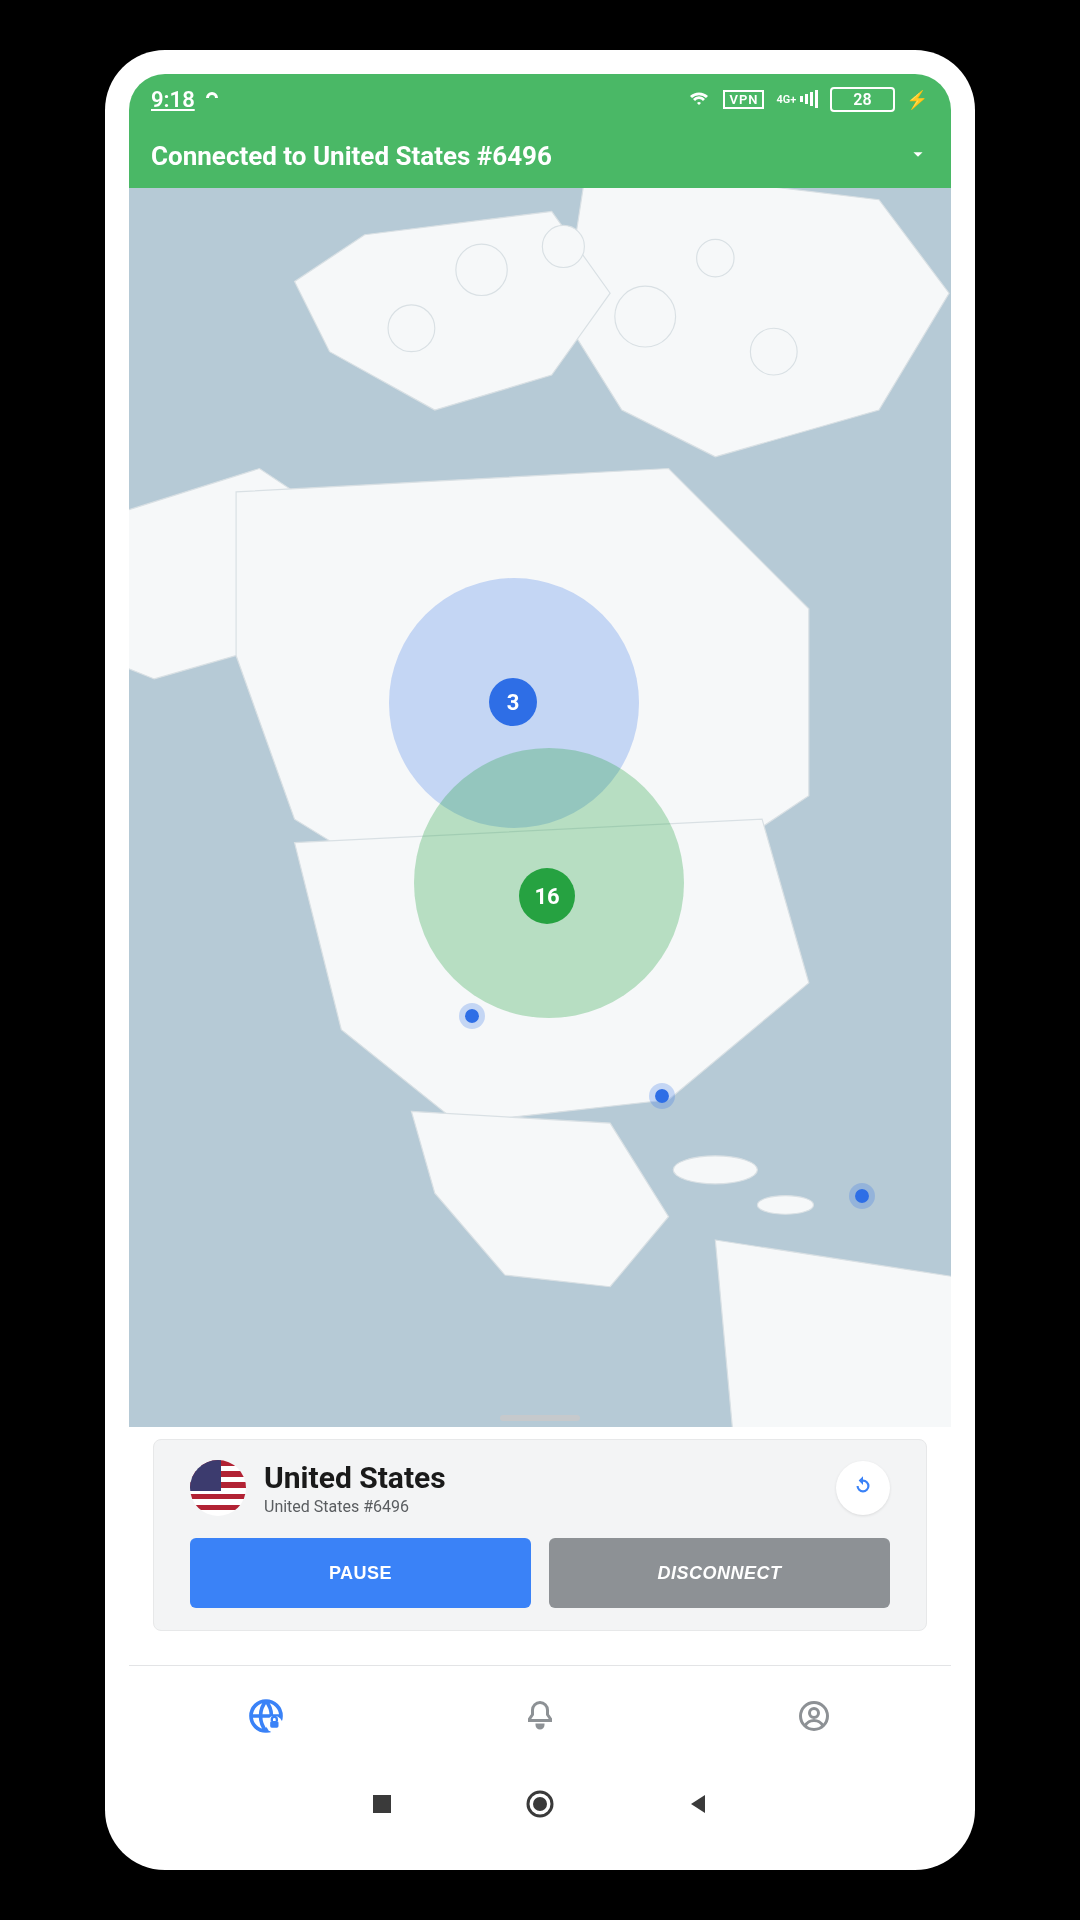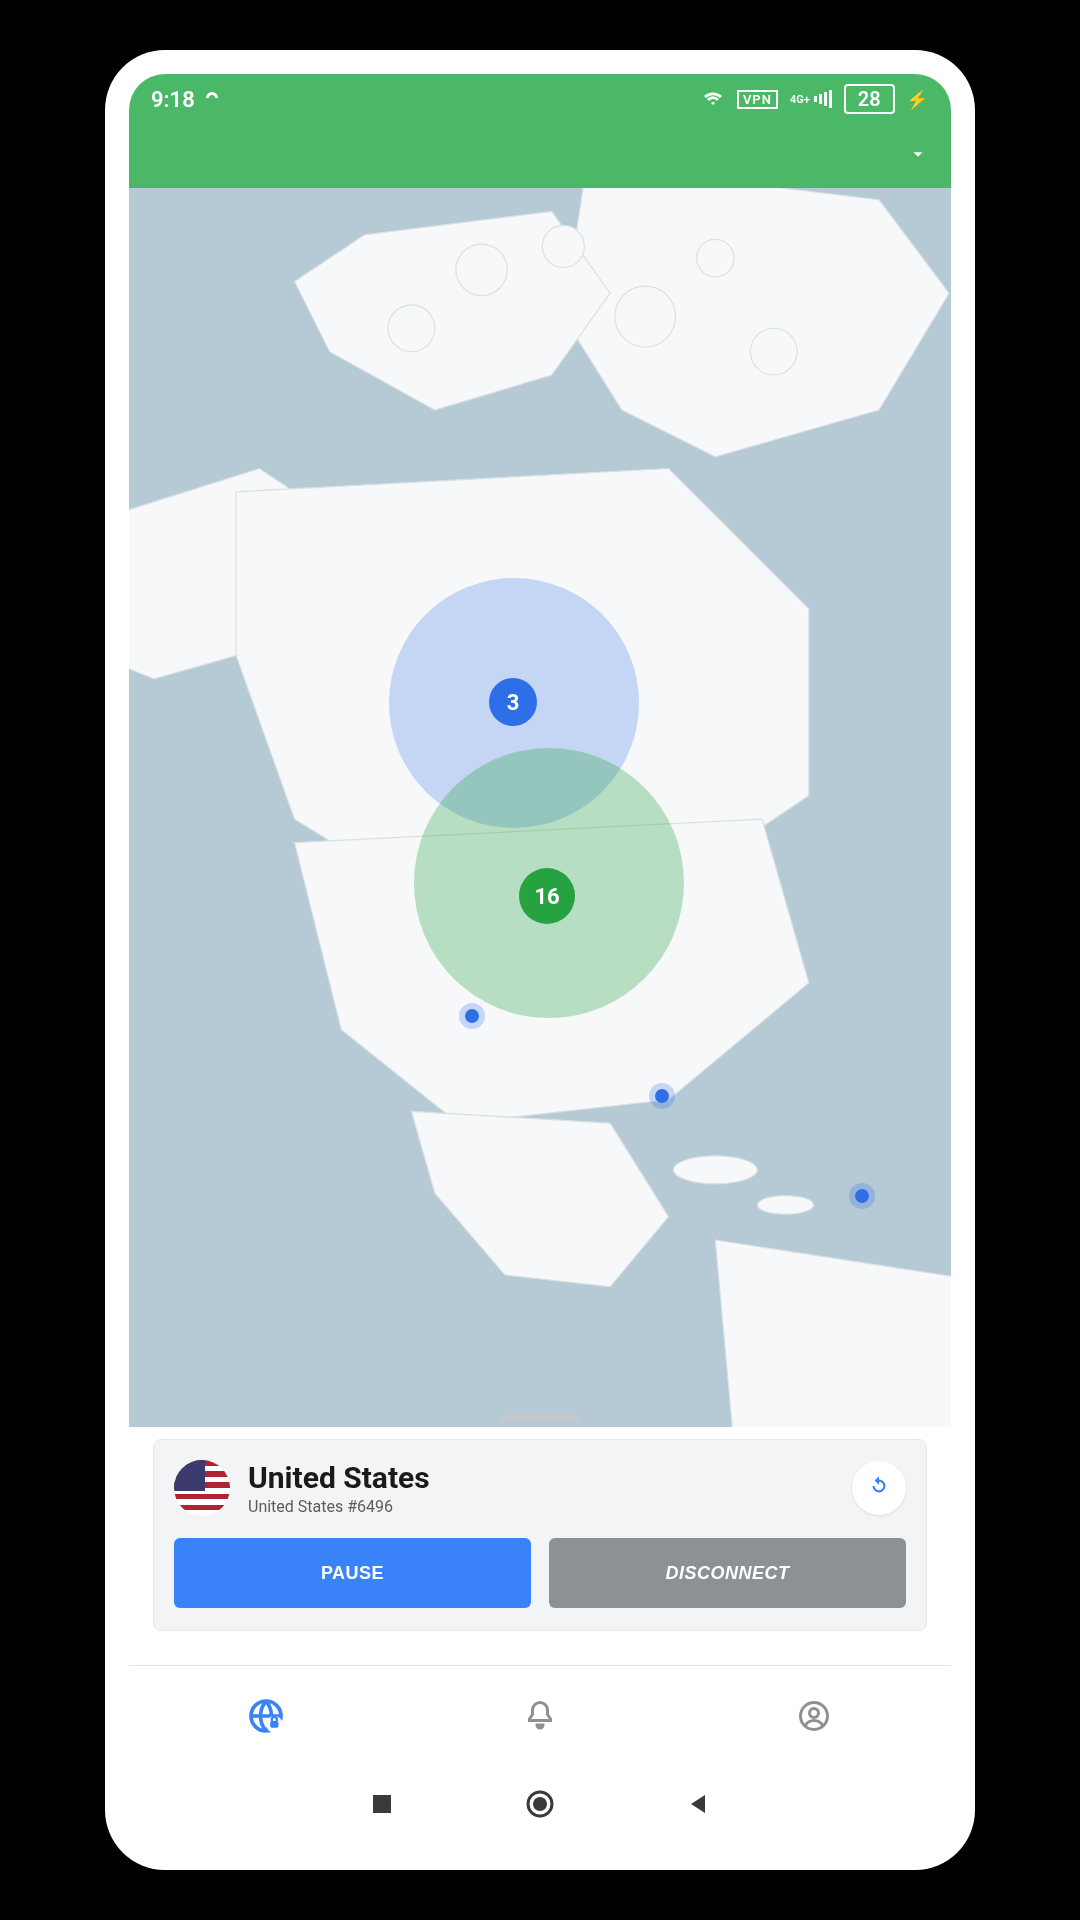--- a/index.html
+++ b/index.html
@@ -35,23 +35,23 @@
   .status-bar {
     background: #4ab866;
     color: #fff;
     height: 50px;
     display: flex;
     align-items: center;
     padding: 0 22px;
     font-size: 22px;
     font-weight: 600;
   }
-  .status-left { display:flex; align-items:center; gap:8px; }
+  .status-left { display:flex; align-items:center; gap:8px;text-decoration:underline; }
   .status-right { margin-left:auto; display:flex; align-items:center; gap:12px; }
-  .battery-box { border:2px solid #fff; border-radius:4px; padding:1px 12px; font-size:20px; display:flex; align-items:center; }
+  .battery-box { border:2px solid #fff; border-radius:4px; padding:1px 21px; font-size:16px; display:flex; align-items:center; }
   .vpn-box { border:2px solid #fff; border-radius:0; padding:0 4px; font-size:13px; letter-spacing:1px; }
   
   .conn-banner {
     background: #4ab866;
     color:#fff;
     height:64px;
     display:flex;
     align-items:center;
     padding:0 22px;
     font-size:26px;
@@ -79,21 +79,21 @@
   .cluster-green { background:#26a241; }
   .halo { position:absolute; border-radius:50%; }
   .dot { position:absolute; width:26px; height:26px; background:#2e6ee6; border-radius:50%; border:6px solid rgba(46,110,230,0.25); background-clip: padding-box; }
   .drag-handle { position:absolute; bottom:6px; left:50%; transform:translateX(-50%); width:80px; height:6px; background:#c6c9cc; border-radius:3px; }
   
   .card {
     margin:12px 24px 16px;
     background:#f3f4f5;
     border:1px solid #e7e8e9;
     border-radius:8px;
-    padding:20px 20px 22px;
+    padding:20px 36px 22px;
   }
   .card-top { display:flex; align-items:center; gap:18px; }
   .flag {
     width:56px; height:56px; border-radius:50%;
     background: linear-gradient(#b22234 0 10%, #fff 10% 20%, #b22234 20% 30%, #fff 30% 40%, #b22234 40% 50%, #fff 50% 60%, #b22234 60% 70%, #fff 70% 80%, #b22234 80% 90%, #fff 90% 100%);
     position:relative;
     overflow:hidden;
     flex-shrink:0;
   }
   .flag::before { content:""; position:absolute; top:0; left:0; width:55%; height:55%; background:#3c3b6e; }
@@ -153,20 +153,21 @@
           <span style="width:3px;height:18px;background:#fff;"></span>
         </span>
         <span class="battery-box">
           <span>28</span>
         </span>
         <span style="font-size:18px;">⚡</span>
       </div>
     </div>
 
     <div class="conn-banner">
+      <span>Connected to United States #6496</span>
       <span class="chev">
         <svg width="22" height="22" viewBox="0 0 24 24">
             <path fill="#fff" d="M7 10l5 5 5-5z"></path>
           </svg>
       </span>
     </div>
 
     <div class="map">
 
       <svg width="100%" height="100%" viewBox="0 0 820 1060" preserveAspectRatio="xMidYMid slice" style="position:absolute;inset:0;">

